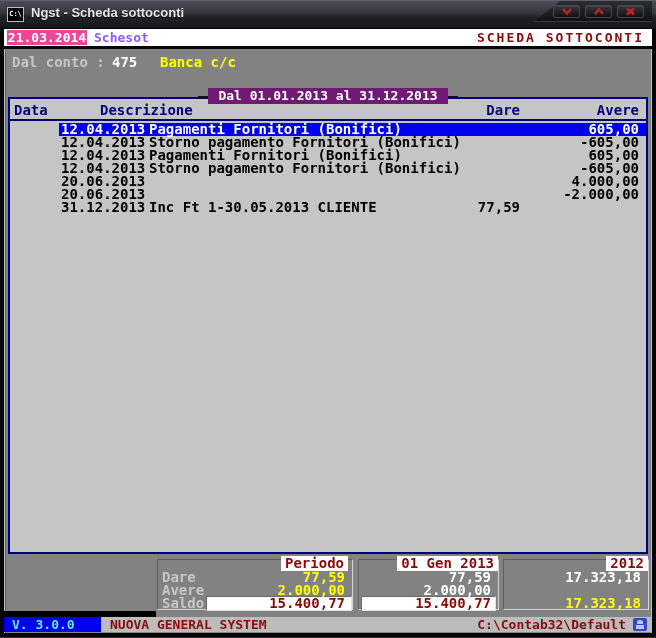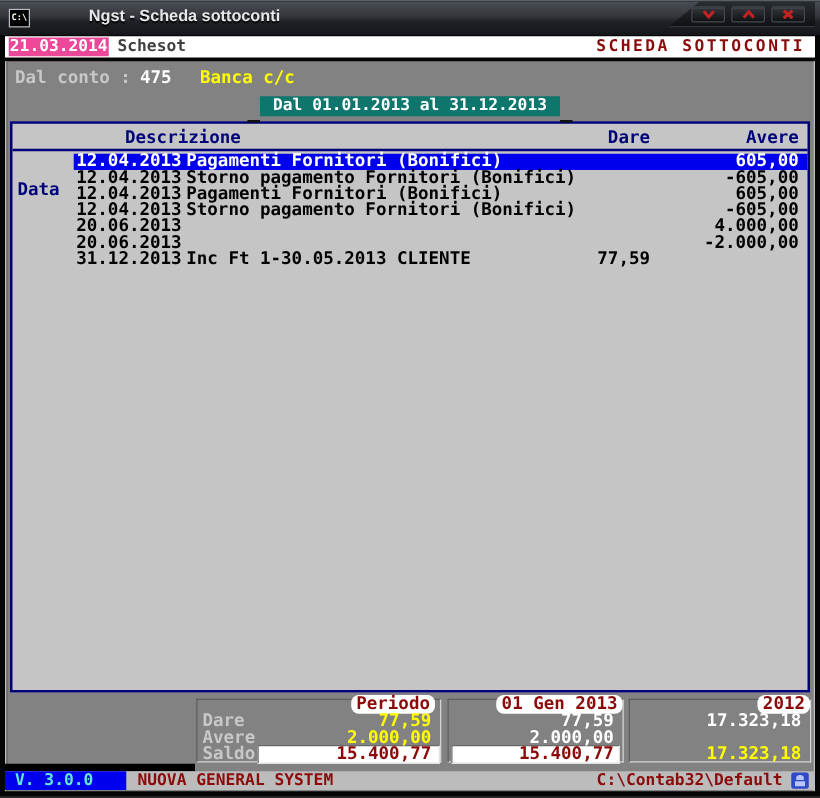--- a/index.html
+++ b/index.html
@@ -15,21 +15,21 @@
     background:linear-gradient(180deg,#4a4e54 0%,#33373c 45%,#1f2226 60%,#141619 100%);
   }
   .title-icon {
     position:absolute; left:7px; top:6px; width:17px; height:15px;
     background:#000; border:1px solid #b9bdc2; color:#fff;
     font-size:7px; line-height:13px; text-align:center;
     font-family:"DejaVu Sans Mono",monospace;
   }
   .title-text {
     position:absolute; left:31px; top:4px; color:#e6e8ea;
-    font:600 13px "Liberation Sans", sans-serif; text-shadow:0 1px 1px #000;margin-left:40px;
+    font:600 13px "Liberation Sans", sans-serif; text-shadow:0 1px 1px #000;
   }
   .btn-tray {
     position:absolute; right:4px; top:0; width:118px; height:21px;
     background:linear-gradient(#2a2d32,#0f1113);
     clip-path:polygon(26px 0, 100% 0, 100% 100%, 0 100%);
     border-bottom:1px solid #3a3e44;
     display:flex; justify-content:flex-end; align-items:flex-start;
     gap:5px; padding:4px 8px 0 0;
   }
   .wbtn {
@@ -55,43 +55,43 @@
   .conto-line { position:absolute; left:0; top:6px; width:100%; height:15px; font-size:14px; line-height:15px; }
   .conto-label { position:absolute; left:8px;  color:#c8c8c8; }
   .conto-code  { position:absolute; left:108px; color:#fff; }
   .conto-name  { position:absolute; left:156px; color:#ffff00; }
   
   .grid {
     position:absolute; left:4px; top:48px; width:640px; height:457px;
     background:#c5c5c5; border:2px solid #00007a;
   }
   .range-box {
-    position:absolute; left:204px; top:28px; width:240px; height:16px;
-    background:#0f766e; color:#fff; font-size:13px; line-height:16px; text-align:center; z-index:3;
+    position:absolute; left:204px; top:39px; width:240px; height:16px;
+    background:#701a75; color:#fff; font-size:13px; line-height:16px; text-align:center; z-index:3;
   }
   .range-tick { position:absolute; top:47px; width:10px; height:2px; background:#111; z-index:3; }
   .tick-l { left:194px; } .tick-r { right:194px; }
   .thead { position:absolute; left:0; right:0; top:0; height:22px; border-bottom:2px solid #00007a; color:#00007a; font-size:14px; line-height:22px; }
   .thead span { position:absolute; }
-  .h-data { left:4px;margin-top:42px; } .h-desc { left:90px; } .h-dare { right:126px; } .h-avere { right:7px; }
+  .h-data { left:4px; } .h-desc { left:90px; } .h-dare { right:126px; } .h-avere { right:7px; }
   .tbody { position:absolute; left:15px; right:0; top:24px;padding-left:34px; }
   .trow { position:relative; height:13px; font-size:14px; line-height:13px; color:#000; white-space:pre; }
   .trow span { position:absolute; top:0; }
   .c-date { left:2px; } .c-desc { left:90px; } .c-dare { right:126px; } .c-avere { right:7px; }
   .trow.selected { background:#0000ee; color:#fff; }
   
   .panel {
     position:absolute; top:510px; height:51px;
     border:1px solid; border-color:#5e5e5e #d6d6d6 #d6d6d6 #5e5e5e;
     font-size:14px;
   }
   .p1 { left:153px; width:196px; } .p2 { left:354px; width:141px; } .p3 { left:499px; width:146px; }
   .panel-label {
     position:absolute; top:-4px; right:4px; height:15px; line-height:15px;
-    background:#fff; color:#8b0a0a; padding:0 4px; z-index:2;border-radius:6px;
+    background:#fff; color:#8b0a0a; padding:0 4px; z-index:2;
   }
   .p2 .panel-label, .p3 .panel-label { right:0; }
   .prow-label { position:absolute; left:4px; color:#c8c8c8; line-height:13px; }
   .pl-0 { top:11px; } .pl-1 { top:24px; } .pl-2 { top:37px; }
   .pval { position:absolute; right:7px; line-height:13px; z-index:2; }
   .pv-0 { top:11px; } .pv-1 { top:24px; } .pv-2 { top:37px; }
   .val-yellow { color:#ffff00; } .val-white { color:#fff; } .val-maroon { color:#8b0a0a; }
   .saldo-field {
     position:absolute; top:36px; height:15px; background:#fff; z-index:1;
     border:1px solid; border-color:#6a6a6a #e2e2e2 #e2e2e2 #6a6a6a;
@@ -146,21 +146,21 @@
           <svg width="11" height="9" viewBox="0 0 11 9">
               <path d="M2 1.5 L9 7.5 M9 1.5 L2 7.5" fill="none" stroke="#c62222" stroke-width="2.6"></path>
             </svg>
         </span>
       </div>
     </div>
   </div>
 
   <div class="menubar">
     <div class="date-box" style="background:#ec4899">21.03.2014</div>
-    <div class="program" style="color:#404040">Schesot</div>
+    <div class="program" style="color:#8b5cf6">Schesot</div>
     <div class="screen-title" style="color:#8b0a0a">SCHEDA SOTTOCONTI</div>
   </div>
 
   <div class="content">
 
     <div class="conto-line">
       <span class="conto-label">Dal conto :</span>
       <span class="conto-code">475</span>
       <span class="conto-name">Banca c/c</span>
     </div>

